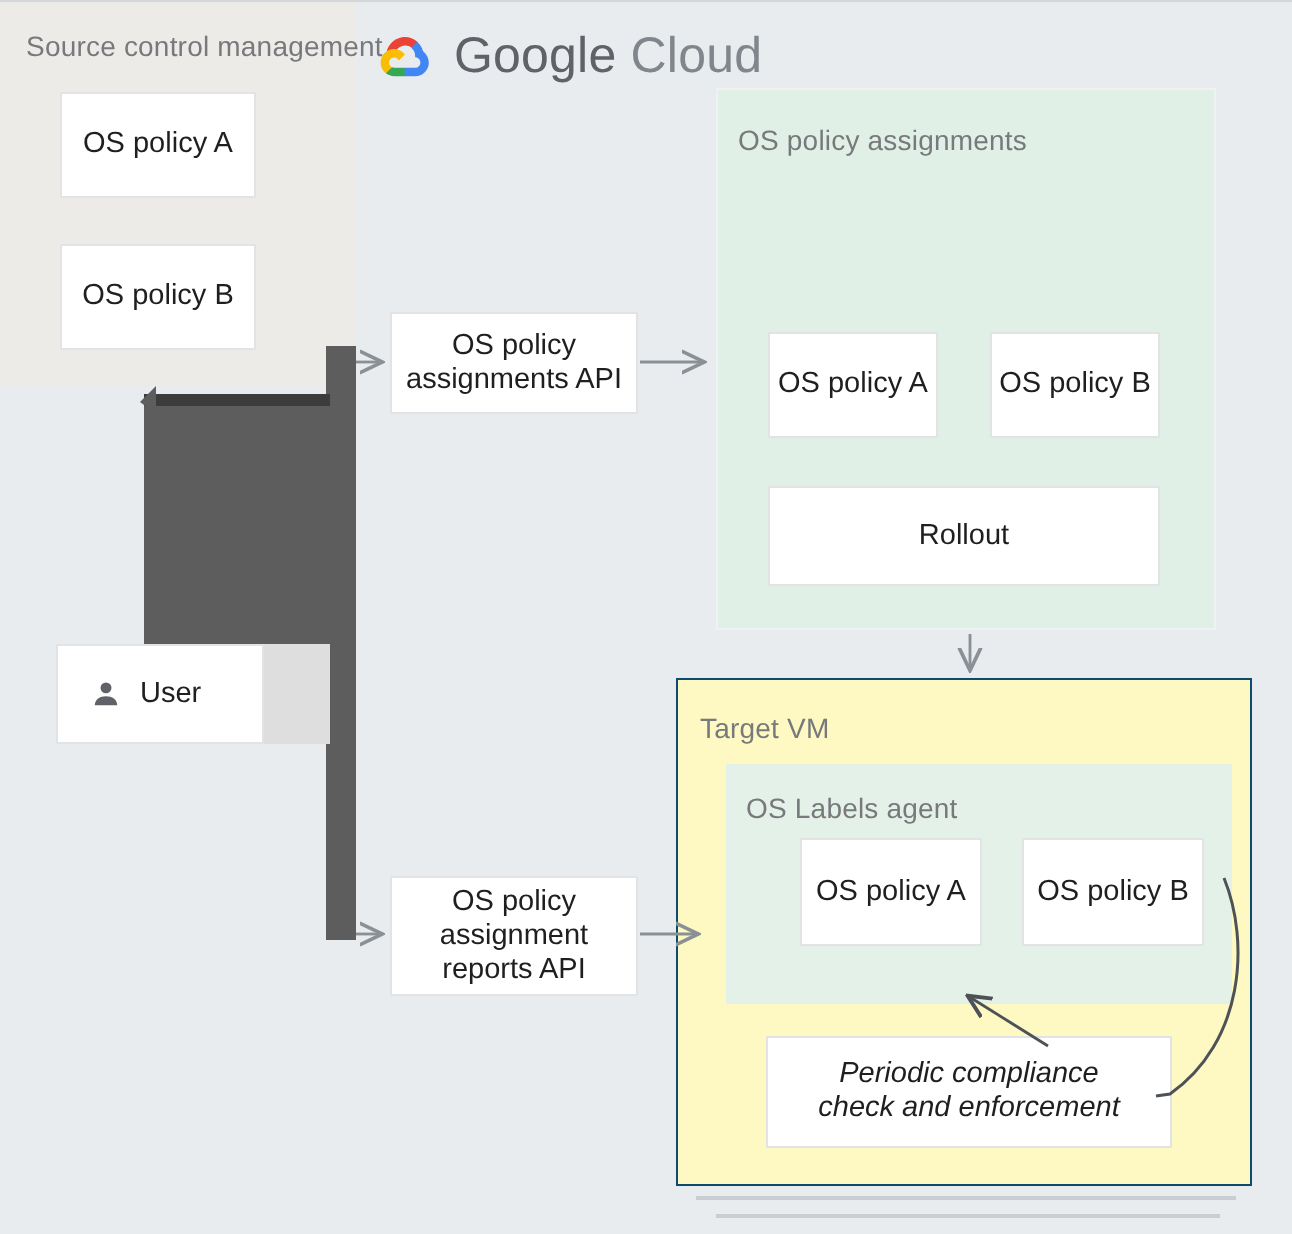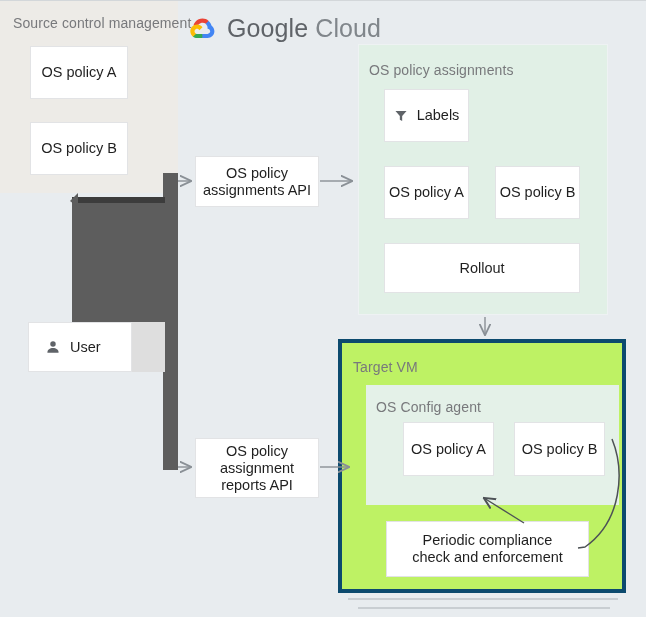--- a/index.html
+++ b/index.html
@@ -114,32 +114,32 @@
   #box-labels  { left:25px;  top:44px;  width:85px; height:53px; }
   #box-oses    { left:136px; top:44px;  width:85px; height:53px; }
   #box-policy-a-assign { left:25px;  top:121px; width:85px; height:53px; }
   #box-policy-b-assign { left:136px; top:121px; width:85px; height:53px; }
   #box-rollout { left:25px; top:198px; width:196px; height:50px; }
   .funnel { width:14px; height:14px; display:block; flex:0 0 auto; }
 
   
   #vm-panel {
     left:338px; top:338px; width:288px; height:254px;
-    background:#bef264;
-    border:4px solid #0c4a6e;
+    background:#fef9c3;
+    border:1px solid #0c4a6e;
   }
   #vm-label { left:11px; top:16px; }
   #agent-panel {
     left:24px; top:42px; width:253px; height:120px;
     background:#e4f1e8;
   }
   #agent-label { left:10px; top:14px; }
   #box-policy-a-agent { left:37px; top:37px; width:91px; height:54px; }
   #box-policy-b-agent { left:148px; top:37px; width:91px; height:54px; }
-  #box-compliance { left:44px; top:178px; width:203px; height:56px; }
+  #box-compliance { left:44px; top:178px; width:203px; height:56px;font-style:italic; }
 
   
   .stack-line { position:absolute; background:#c9ced2; height:2px; }
   #stack-line-1 { left:348px; top:597px; width:270px; }
   #stack-line-2 { left:358px; top:606px; width:252px; }
 
   
   #arrows { position:absolute; left:0; top:0; width:646px; height:617px; pointer-events:none; }
 </style>
 </head>
@@ -197,44 +197,38 @@
   </div>
   <div class="box" id="api-reports">
     <span class="lbl" style="white-space:pre-line;">OS policy
 assignment
 reports API</span>
   </div>
 
   <div class="panel" id="assignment-panel">
     <div class="panel-label" id="assignment-label">OS policy assignments</div>
 
-    <div class="box icon-box" id="box-labels">
-      <svg class="funnel" viewBox="0 0 24 24">
-        <path d="M2.5 3.5 L21.5 3.5 L14 12.2 L14 20.5 L10 18.3 L10 12.2 Z" fill="#5f6368"></path>
-      </svg>
-      <span class="lbl">Labels</span>
-    </div>
 
 
     <div class="box" id="box-policy-a-assign">
       <span class="lbl">OS policy A</span>
     </div>
     <div class="box" id="box-policy-b-assign">
       <span class="lbl">OS policy B</span>
     </div>
     <div class="box" id="box-rollout">
       <span class="lbl">Rollout</span>
     </div>
   </div>
 
   <div class="panel" id="vm-panel">
     <div class="panel-label" id="vm-label">Target VM</div>
 
     <div class="panel" id="agent-panel">
-      <div class="panel-label" id="agent-label">OS Config agent</div>
+      <div class="panel-label" id="agent-label">OS Labels agent</div>
       <div class="box" id="box-policy-a-agent">
         <span class="lbl">OS policy A</span>
       </div>
       <div class="box" id="box-policy-b-agent">
         <span class="lbl">OS policy B</span>
       </div>
     </div>
 
     <div class="box" id="box-compliance">
       <span class="lbl" style="white-space:pre-line;">Periodic compliance

